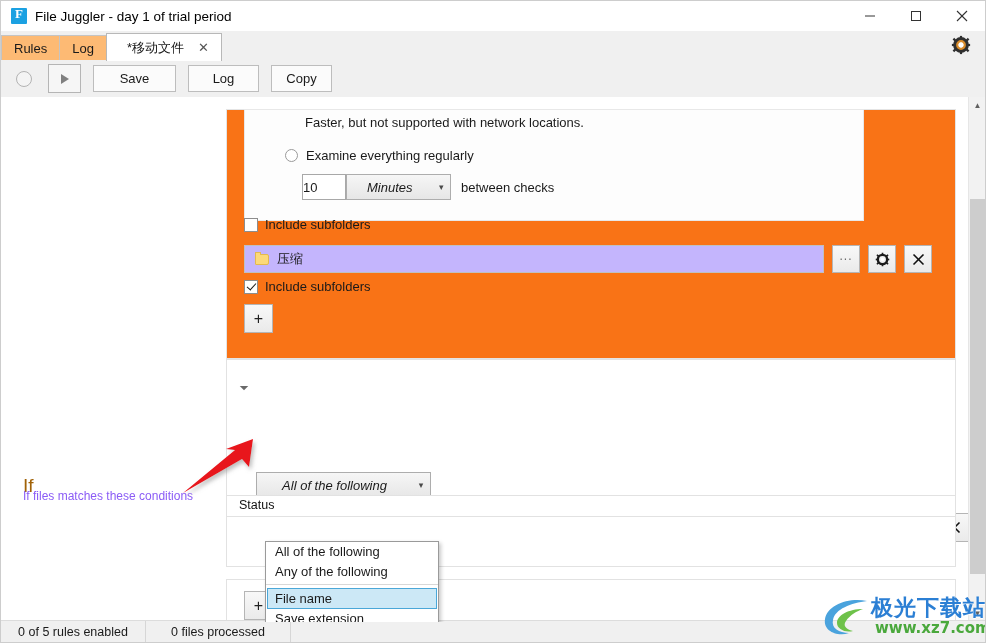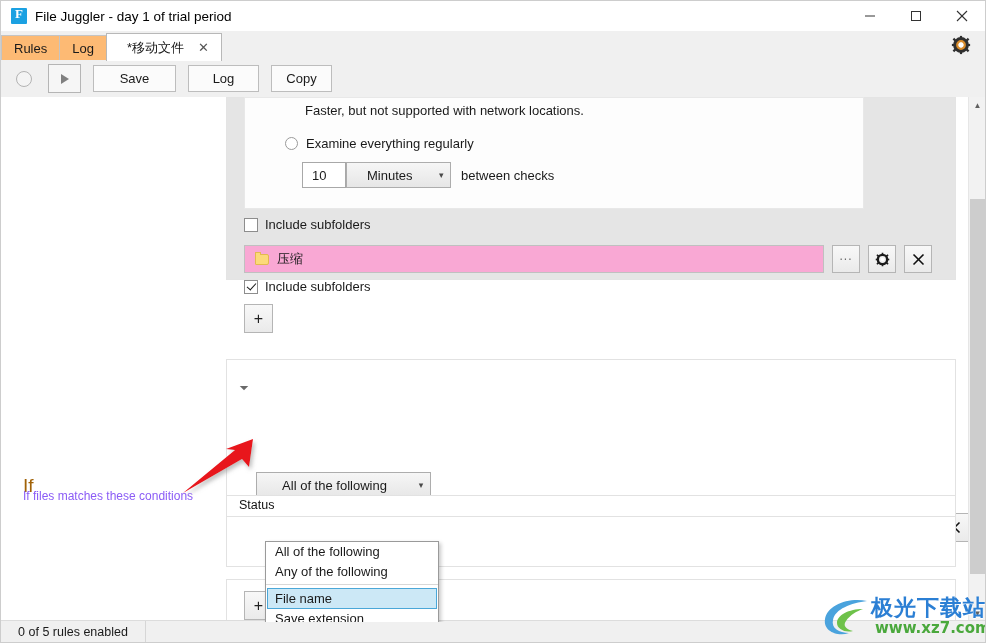--- a/index.html
+++ b/index.html
@@ -106,22 +106,22 @@
   #btn-copy { width: 61px; text-align: center; }
 
   
   .content {
     position: absolute; left: 0; top: 96px; width: 984px; height: 525px;
     background: #ffffff; overflow: hidden;
   }
 
   
   .card-outer {
-    position: absolute; left: 225px; top: 0; width: 730px; height: 183px;
-    background: #e5e5e5; border: 1px solid #e4e4e4; box-sizing: border-box;
+    position: absolute; left: 225px; top: 12px; width: 730px; height: 250px;
+    background: #f97316; border: 1px solid #e4e4e4; box-sizing: border-box;
   }
   .card-inner {
     position: absolute; left: 17px; top: -1px; width: 620px; height: 112px;
     background: #fdfdfd; border: 1px solid #e8e8e8; box-sizing: border-box;
   }
   .faster-note {
     position: absolute; left: 60px; top: 5px; font-size: 13px; color: #1a1a1a;
     white-space: nowrap;
   }
   .radio-row {
@@ -131,29 +131,29 @@
     width: 13px; height: 13px; border: 1px solid #9a9a9a; border-radius: 50%;
     background: #fff; margin-right: 8px; box-sizing: border-box;
   }
   .radio-label { font-size: 13px; }
   .interval-row {
     position: absolute; left: 57px; top: 64px; display: flex; align-items: center;
   }
   .num-input {
     width: 44px; height: 26px; border: 1px solid #a8a8a8; background: #fff;
     box-sizing: border-box; display: flex; align-items: center;
-    padding-left: 9px; font-size: 13px;
+    font-size: 13px;
   }
   .combo {
     height: 26px; border: 1px solid #adadad; box-sizing: border-box;
     background: linear-gradient(#f6f6f6, #e6e6e6);
     display: flex; align-items: center; position: relative;
     font-size: 13px; color: #1a1a1a;
   }
-  .combo .ctext { flex: 1; text-align: center; padding: 0 20px; }
+  .combo .ctext { flex: 1; text-align: center; padding: 0 20px; font-style: italic; }
   .combo .carrow {
     width: 18px; text-align: center; font-size: 9px; color: #4a4a4a;
     line-height: 1;
   }
   #combo-minutes { width: 105px; margin-left: 0; }
   .between-label { margin-left: 10px; font-size: 13px; }
 
   .chk-row { position: absolute; display: flex; align-items: center; }
   .chkbox {
     width: 14px; height: 14px; border: 1px solid #8d8d8d; background: #fff;
@@ -165,21 +165,21 @@
     border-width: 0 1.6px 1.6px 0; transform: rotate(42deg);
   }
   .chk-label { font-size: 13px; }
   #chk-sub-1 { left: 243px; top: 120px; }
   #chk-sub-2 { left: 243px; top: 182px; }
 
   .folder-row {
     position: absolute; left: 243px; top: 148px; display: flex; align-items: center;
   }
   .folder-field {
-    width: 580px; height: 28px; border: 1px solid #c0c0c0; background: #f9a8d4;
+    width: 580px; height: 28px; border: 1px solid #c0c0c0; background: #c4b5fd;
     box-sizing: border-box; display: flex; align-items: center; padding-left: 10px;
   }
   .folder-glyph {
     width: 14px; height: 11px; background: #fcd97a;
     border: 1px solid #e3b94f; border-radius: 1px 2px 2px 1px;
     margin-right: 8px; position: relative; box-sizing: border-box;
   }
   .folder-glyph::before {
     content: ""; position: absolute; left: -1px; top: -3px; width: 6px; height: 3px;
     background: #fcd97a; border: 1px solid #e3b94f; border-bottom: none;
@@ -552,20 +552,21 @@
         <feDropShadow dx="2" dy="3" stdDeviation="2" flood-color="#888" flood-opacity="0.55"></feDropShadow>
       </filter>
     </defs>
     <g filter="url(#shd)">
       <path d="M4 64 L56 21 L47 20 L74 10 L70 38 L63 30 Z" fill="#e8141b"></path>
     </g>
   </svg>
 
   <div class="statusbar">
     <div class="sb-cell" id="sb-rules">0 of 5 rules enabled</div>
+    <div class="sb-cell" id="sb-files">0 files processed</div>
   </div>
 
   <div class="watermark">
     <svg class="wm-swoosh" width="60" height="44" viewBox="0 0 60 44">
       <path d="M48 6 C30 2, 8 10, 6 24 C4 36, 18 42, 30 38 C20 38, 12 33, 14 25 C16 14, 32 8, 48 6 Z" fill="#4aa3dd"></path>
       <path d="M44 14 C30 14, 18 20, 18 28 C18 34, 26 38, 34 36 C26 34, 24 30, 27 26 C31 20, 38 16, 44 14 Z" fill="#6ec24a"></path>
     </svg>
     <div class="wm-text">极光下载站</div>
     <div class="wm-url">www.xz7.com</div>
   </div>

